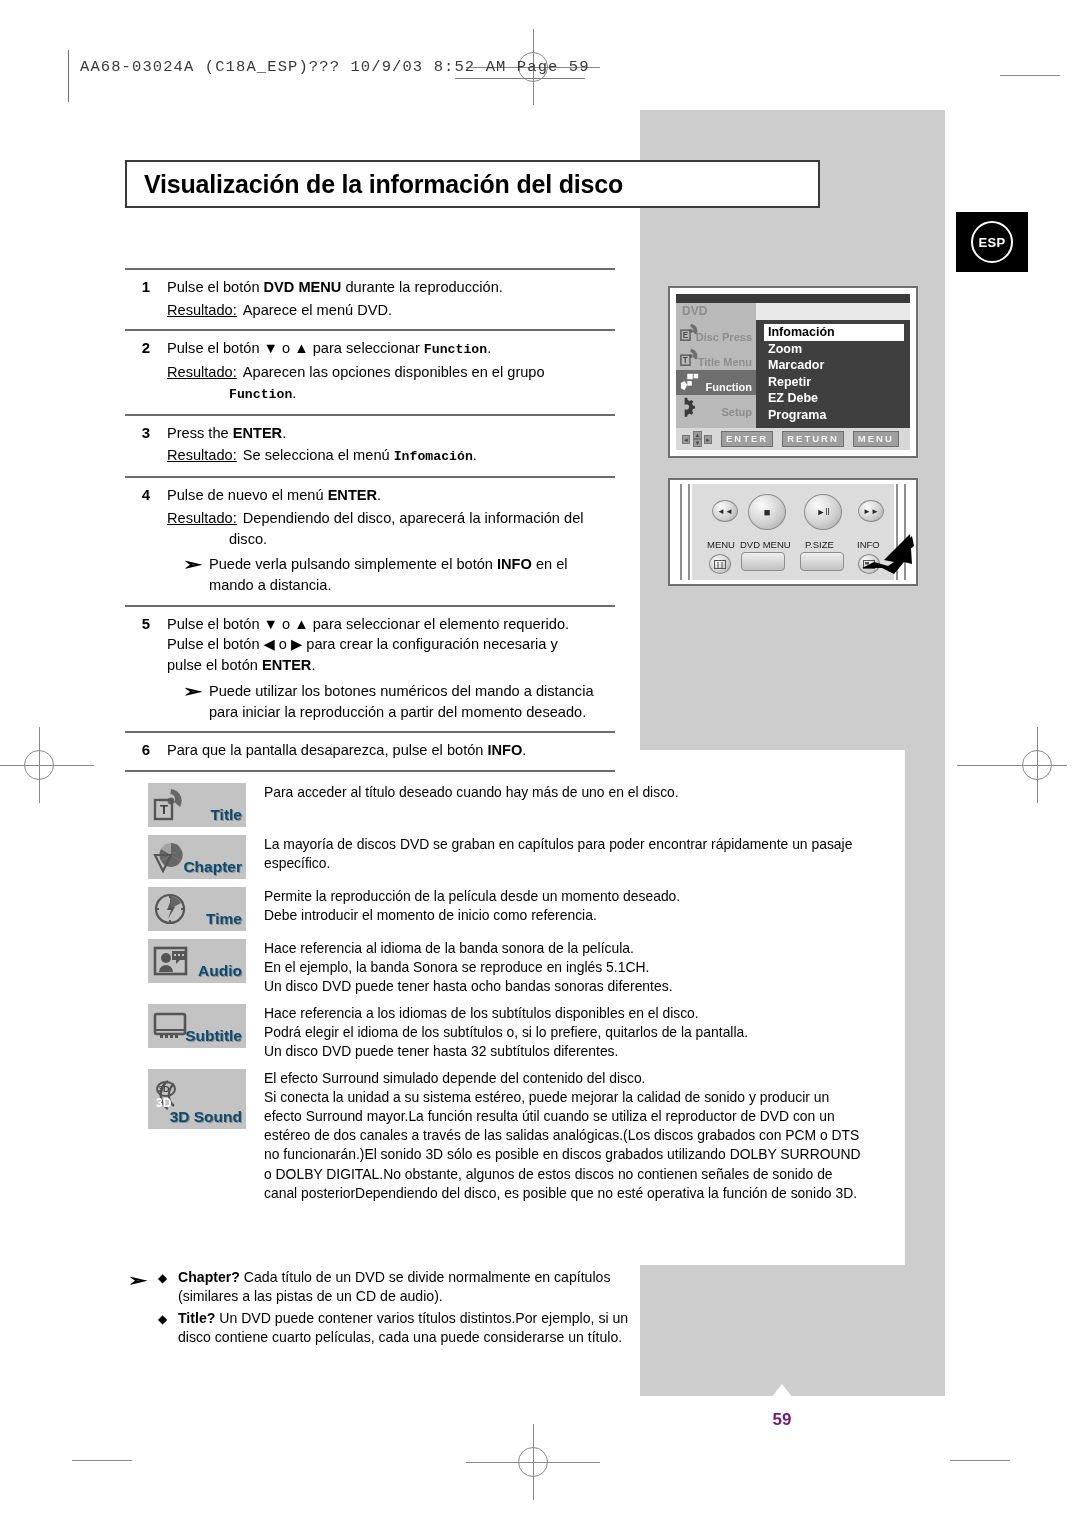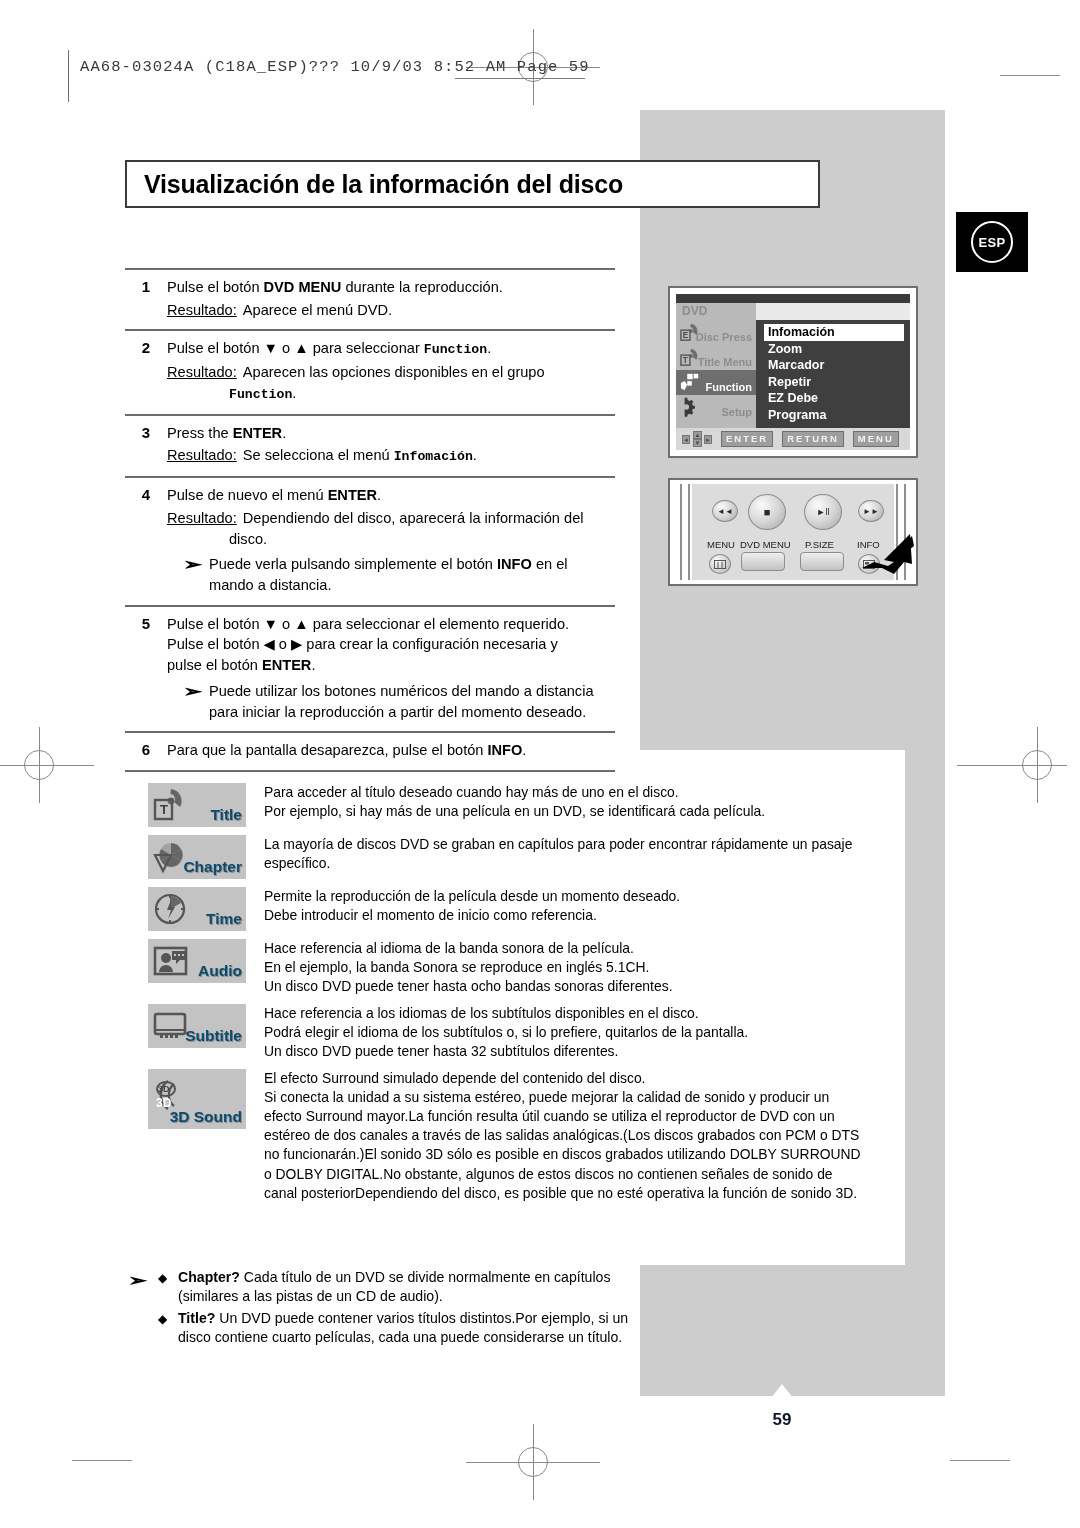--- a/index.html
+++ b/index.html
@@ -193,21 +193,21 @@
   .fn-txt b{ font-weight:bold; }
 
   
   #pagenum-tri{
     position:absolute; left:745px; top:1384px; width:0; height:0;
     border-left:37px solid transparent; border-right:37px solid transparent;
     border-bottom:47px solid #ffffff;
   }
   #pagenum{
     position:absolute; left:745px; top:1410px; width:74px; text-align:center;
-    font-size:17px; font-weight:bold; color:#0f172a;
+    font-size:17px; font-weight:bold; color:#701a75;
   }
 </style>
 </head>
 <body>
 
 <div id="page">
 
   <div class="reg" style="left:24px; top:750px;">
     <div class="circ"></div>
       <div class="vb"></div>
@@ -474,21 +474,20 @@
         <svg class="ficon" viewBox="0 0 40 36">
           <path d="M19 2 a12 12 0 0 1 9 18 l-6 -5 a5 5 0 0 0 -3.6 -8 z" fill="#666"></path>
           <circle cx="19" cy="14" r="3.4" fill="#666"></circle>
           <rect x="3" y="13" width="17" height="19" fill="none" stroke="#555" stroke-width="2.4"></rect>
           <text x="8" y="27" font-size="13" font-weight="bold" fill="#3d3d3d" font-family="Liberation Sans, sans-serif">T</text>
         </svg>
         <span class="flabel">Title</span>
       </div>
       <div class="ftext">
         <div>Para acceder al título deseado cuando hay más de uno en el disco.</div>
-        <div>Por ejemplo, si hay más de una película en un DVD, se identificará cada película.</div>
       </div>
     </div>
 
     <div class="frow">
       <div class="fbadge">
         <svg class="ficon" viewBox="0 0 40 36">
           <g fill="#666">
             <path d="M19 4 L19 16 L29 10 A12 12 0 0 0 19 4 Z"></path>
             <path d="M19 16 L29 10 A12 12 0 0 1 29 22 Z"></path>
             <path d="M19 16 L29 22 A12 12 0 0 1 19 28 Z"></path>

